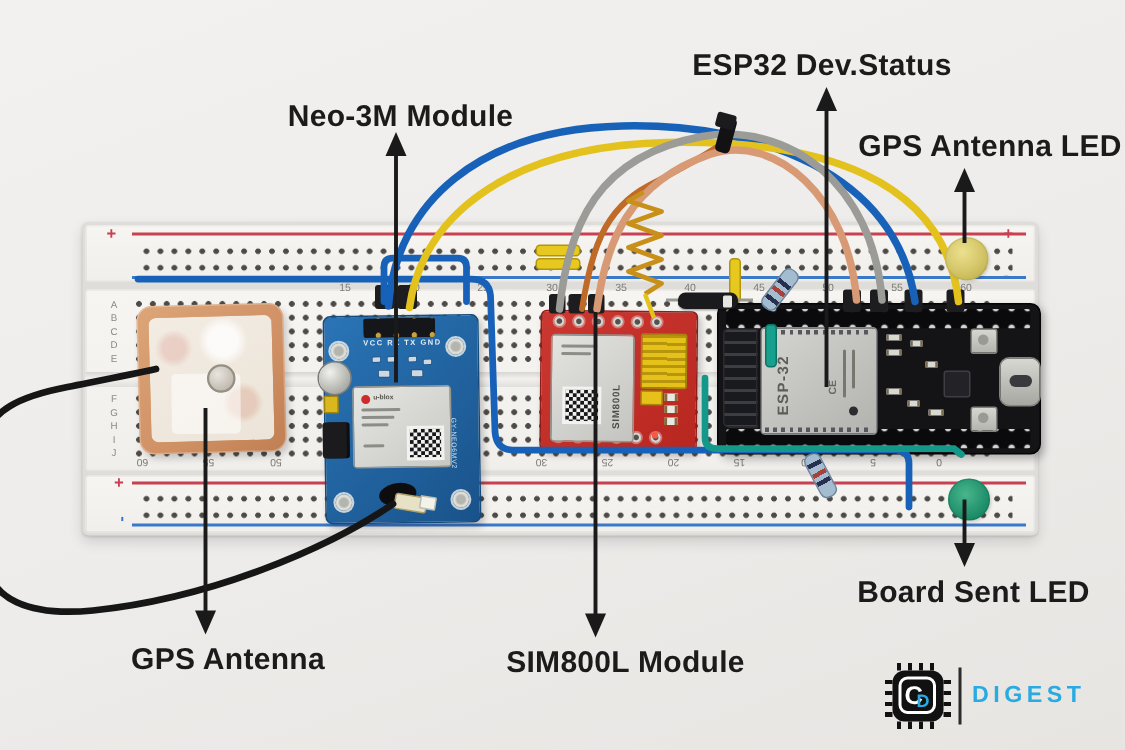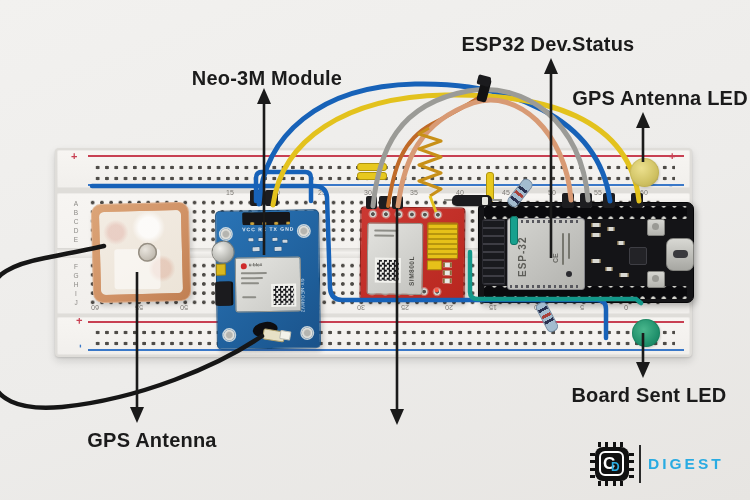--- a/index.html
+++ b/index.html
@@ -349,20 +349,21 @@
         <polygon points="397,425 390,409 404,409" stroke="none"></polygon>
       <line x1="643" y1="333" x2="643" y2="364"></line>
         <polygon points="643,378 636,362 650,362" stroke="none"></polygon>
     </g>
   </svg>
 
   <div class="callout" style="left:267px;top:67px;">Neo-3M Module</div>
   <div class="callout" style="left:548px;top:33px;">ESP32 Dev.Status</div>
   <div class="callout" style="left:660px;top:87px;">GPS Antenna LED</div>
   <div class="callout" style="left:136px;top:429px;margin-left:16px;">GPS Antenna</div>
+  <div class="callout" style="left:417px;top:431px;">SIM800L Module</div>
   <div class="callout" style="left:649px;top:384px;">Board Sent LED</div>
 
   <div class="abs" id="logo">
     <div id="chip-wrap">
       <div class="chip-pins-h" style="top:0;"></div>
       <div class="chip-pins-h" style="bottom:0;"></div>
       <div class="chip-pins-v" style="left:0;"></div>
       <div class="chip-pins-v" style="right:0;"></div>
       <div id="chip-body">
         <div id="chip-inner"></div>

